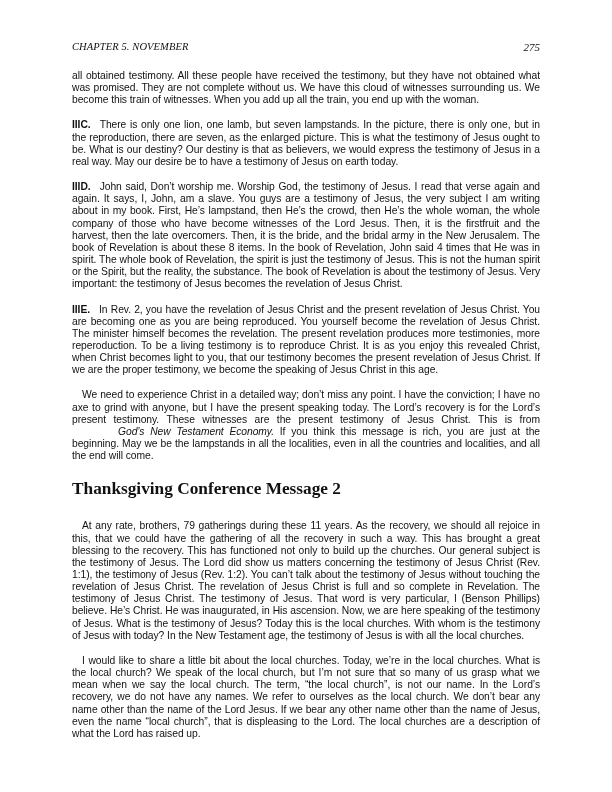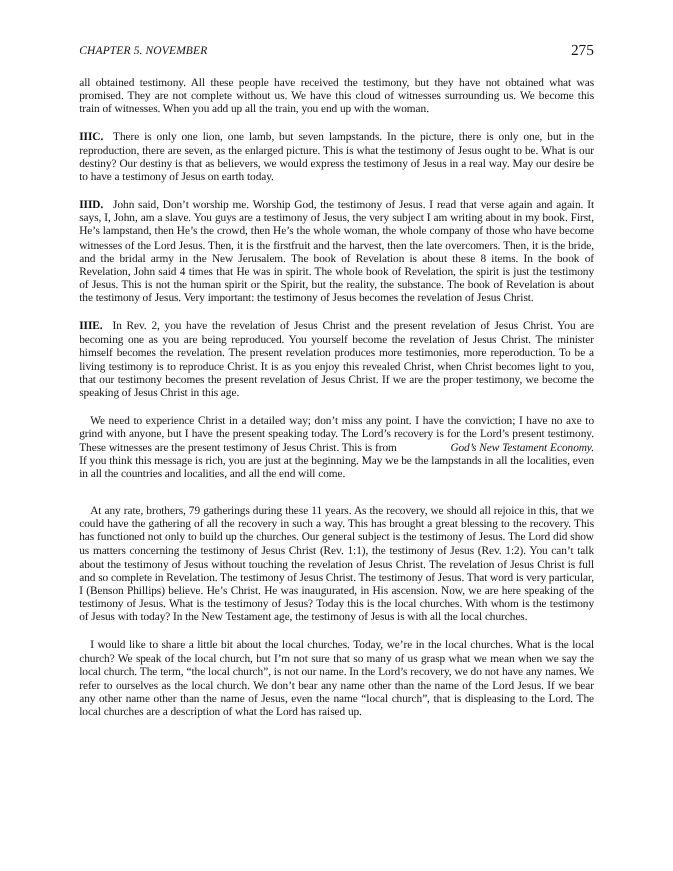--- a/index.html
+++ b/index.html
@@ -1,22 +1,22 @@
 <!DOCTYPE html>
 <html><head>
 <meta charset="utf-8">
 <style>
   html, body { margin: 0; padding: 0; background: #ffffff; }
   body { width: 612px; height: 792px; position: relative; overflow: hidden;
          font-family: "DejaVu Serif", "Liberation Serif", serif; color: #111; }
   .page { position: absolute; left: 72px; top: 41px; width: 468px; }
   .running-head { display: flex; justify-content: space-between; font-size: 10px; line-height: 12px; }
   .running-head .chap { font-style: italic; font-family: "Liberation Serif", serif; font-size: 10.5px; letter-spacing: 0.1px; }
-  .running-head .pg { font-family: "Liberation Serif", serif; font-size: 14px; }
-  p { margin: 0; font-family: Liberation Serif, serif; font-size: 10.3px; line-height: 12.15px; text-align: justify; letter-spacing: -0.05px; }
+  .running-head .pg { font-family: "Liberation Serif", serif; font-size: 11px; font-style: italic; }
+  p { margin: 0; font-family: Liberation Sans, sans-serif; font-size: 10.3px; line-height: 12.15px; text-align: justify; letter-spacing: -0.05px; }
   .first { margin-top: 17px; }
   .para { margin-top: 13px; }
   .indent { text-indent: 10px; }
   .lbl { font-weight: bold; margin-right: 9px; }
   h2 { font-family: "Liberation Serif", serif; font-weight: bold; font-size: 17.3px; line-height: 20px; margin: 17px 0 0 0; }
   .after-h { margin-top: 21px; }
   em { font-style: italic; margin-left: 46px; }
 </style>
 </head>
 <body>
@@ -30,17 +30,18 @@
   <p class="first">all obtained testimony. All these people have received the testimony, but they have not obtained what was promised. They are not complete without us. We have this cloud of witnesses surrounding us. We become this train of witnesses. When you add up all the train, you end up with the woman.</p>
 
   <p class="para"><span class="lbl">IIIC.</span><span>There is only one lion, one lamb, but seven lampstands. In the picture, there is only one, but in the reproduction, there are seven, as the enlarged picture. This is what the testimony of Jesus ought to be. What is our destiny? Our destiny is that as believers, we would express the testimony of Jesus in a real way. May our desire be to have a testimony of Jesus on earth today.</span></p>
 
   <p class="para"><span class="lbl">IIID.</span><span>John said, Don’t worship me. Worship God, the testimony of Jesus. I read that verse again and again. It says, I, John, am a slave. You guys are a testimony of Jesus, the very subject I am writing about in my book. First, He’s lampstand, then He’s the crowd, then He’s the whole woman, the whole company of those who have become witnesses of the Lord Jesus. Then, it is the firstfruit and the harvest, then the late overcomers. Then, it is the bride, and the bridal army in the New Jerusalem. The book of Revelation is about these 8 items. In the book of Revelation, John said 4 times that He was in spirit. The whole book of Revelation, the spirit is just the testimony of Jesus. This is not the human spirit or the Spirit, but the reality, the substance. The book of Revelation is about the testimony of Jesus. Very important: the testimony of Jesus becomes the revelation of Jesus Christ.</span></p>
 
   <p class="para"><span class="lbl">IIIE.</span><span>In Rev. 2, you have the revelation of Jesus Christ and the present revelation of Jesus Christ. You are becoming one as you are being reproduced. You yourself become the revelation of Jesus Christ. The minister himself becomes the revelation. The present revelation produces more testimonies, more reperoduction. To be a living testimony is to reproduce Christ. It is as you enjoy this revealed Christ, when Christ becomes light to you, that our testimony becomes the present revelation of Jesus Christ. If we are the proper testimony, we become the speaking of Jesus Christ in this age.</span></p>
 
   <p class="para indent"><span>We need to experience Christ in a detailed way; don’t miss any point. I have the conviction; I have no axe to grind with anyone, but I have the present speaking today. The Lord’s recovery is for the Lord’s present testimony. These witnesses are the present testimony of Jesus Christ. This is from </span><em>God’s New Testament Economy.</em><span> If you think this message is rich, you are just at the beginning. May we be the lampstands in all the localities, even in all the countries and localities, and all the end will come.</span></p>
 
+  <h2>Thanksgiving Conference Message 2</h2>
 
   <p class="after-h indent">At any rate, brothers, 79 gatherings during these 11 years. As the recovery, we should all rejoice in this, that we could have the gathering of all the recovery in such a way. This has brought a great blessing to the recovery. This has functioned not only to build up the churches. Our general subject is the testimony of Jesus. The Lord did show us matters concerning the testimony of Jesus Christ (Rev. 1:1), the testimony of Jesus (Rev. 1:2). You can’t talk about the testimony of Jesus without touching the revelation of Jesus Christ. The revelation of Jesus Christ is full and so complete in Revelation. The testimony of Jesus Christ. The testimony of Jesus. That word is very particular, I (Benson Phillips) believe. He’s Christ. He was inaugurated, in His ascension. Now, we are here speaking of the testimony of Jesus. What is the testimony of Jesus? Today this is the local churches. With whom is the testimony of Jesus with today? In the New Testament age, the testimony of Jesus is with all the local churches.</p>
 
   <p class="para indent">I would like to share a little bit about the local churches. Today, we’re in the local churches. What is the local church? We speak of the local church, but I’m not sure that so many of us grasp what we mean when we say the local church. The term, “the local church”, is not our name. In the Lord’s recovery, we do not have any names. We refer to ourselves as the local church. We don’t bear any name other than the name of the Lord Jesus. If we bear any other name other than the name of Jesus, even the name “local church”, that is displeasing to the Lord. The local churches are a description of what the Lord has raised up.</p>
 </div>
 
 </body></html>

